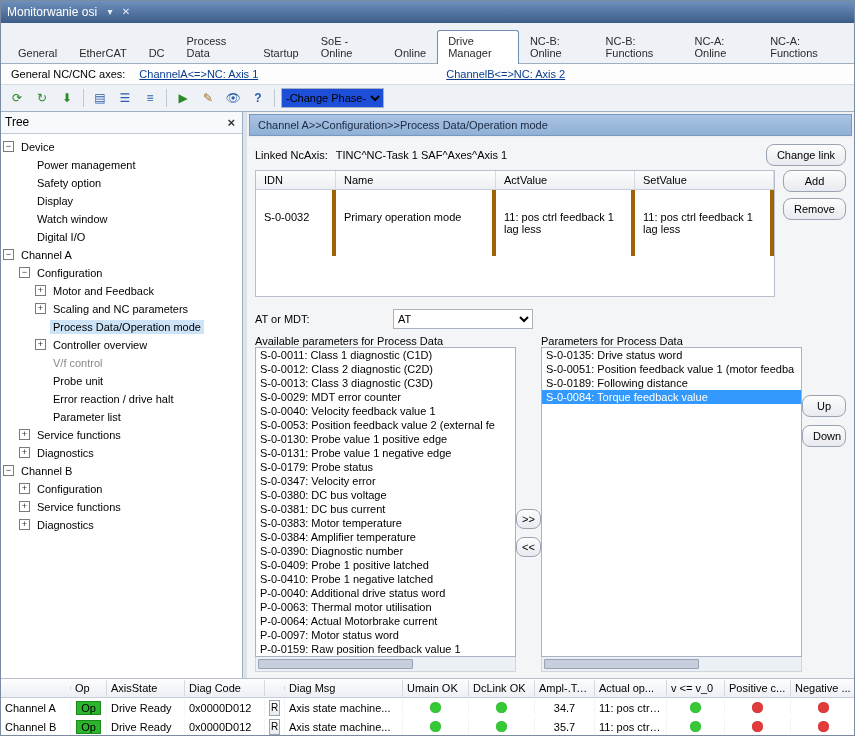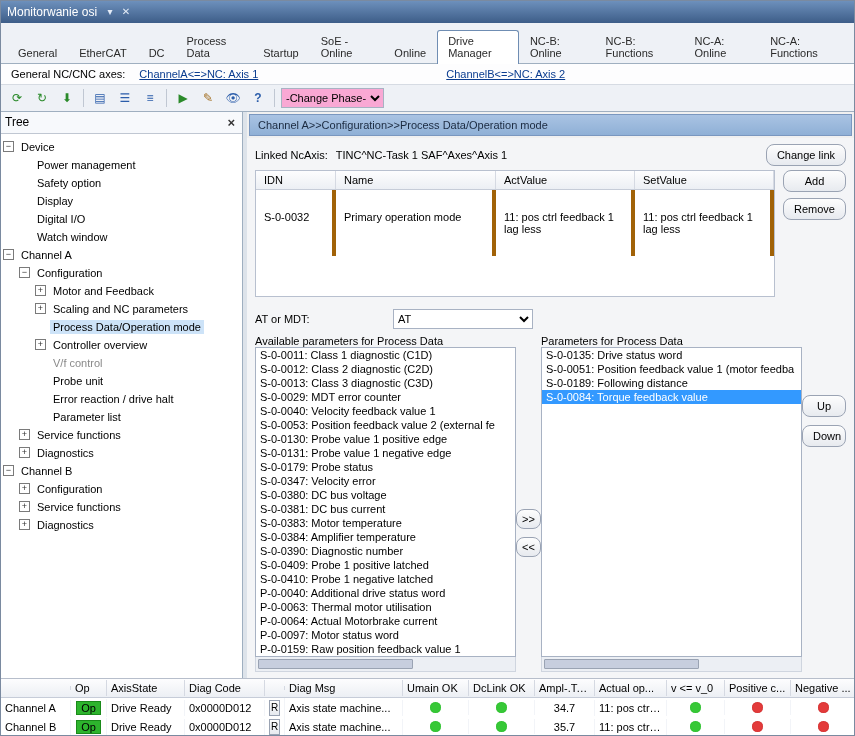--- a/index.html
+++ b/index.html
@@ -28,21 +28,21 @@
 .tabstrip{display:flex;align-items:flex-end;background:#eef1f6;border-bottom:1px solid var(--border);padding:6px 6px 0 6px;gap:0}
 .tab{padding:4px 10px 5px 10px;border:1px solid transparent;border-bottom:none;color:#2a2a2a;font-size:11px;cursor:pointer;position:relative;top:1px;background:transparent}
 .tab.active{background:#fff;border-color:var(--tab-active-border);border-top-left-radius:3px;border-top-right-radius:3px;font-weight:400;z-index:1}
 
 .axes-bar{display:flex;align-items:center;gap:14px;background:#fdfdfe;padding:4px 10px;border-bottom:1px solid #d6dbe3;font-size:11px}
 .axes-bar a{color:var(--link);text-decoration:underline;cursor:pointer}
 
 .toolbar{display:flex;align-items:center;gap:5px;padding:3px 6px;background:#eef1f6;border-bottom:1px solid var(--border)}
 .tool-btn{width:20px;height:20px;display:flex;align-items:center;justify-content:center;border:1px solid transparent;border-radius:2px;cursor:pointer;font-size:12px}
 .tool-spacer{width:1px;height:18px;background:#c0c7d2;margin:0 1px}
-.phase-select{height:20px;font-size:11px;border:1px solid #a8b2c3;background:#f9a8d4}
+.phase-select{height:20px;font-size:11px;border:1px solid #a8b2c3;background:#1d4ed8}
 
 .main-split{flex:1 1 auto;display:flex;position:relative;min-height:0}
 .splitter{width:4px;background:#dde3ea;cursor:col-resize}
 
 .tree-pane{width:242px;display:flex;flex-direction:column;background:#fff;border-right:1px solid var(--border)}
 .tree-header{display:flex;align-items:center;justify-content:space-between;padding:3px 4px;border-bottom:1px solid #c0c7d2;background:#f7f9fc;font-size:12px}
 .tree-close{font-family:Arial;font-size:13px;font-weight:bold;cursor:pointer;color:#333;padding:0 3px}
 .tree{flex:1;overflow:auto;padding:4px 2px;font-size:11px}
 .tree-item{display:flex;align-items:center;height:18px;cursor:pointer;white-space:nowrap}
 .tree-item .twisty{width:11px;height:11px;border:1px solid #7a7a7a;display:inline-flex;align-items:center;justify-content:center;font-size:9px;line-height:9px;margin-right:4px;background:#fff;color:#333}
@@ -164,26 +164,26 @@
             <span class="label">Safety option</span>
           </div>
           <div class="tree-item">
             <span class="tree-ind"></span>
             <span class="twisty blank"></span>
             <span class="label">Display</span>
           </div>
           <div class="tree-item">
             <span class="tree-ind"></span>
             <span class="twisty blank"></span>
+            <span class="label">Watch window</span>
+          </div>
+          <div class="tree-item">
+            <span class="tree-ind"></span>
+            <span class="twisty blank"></span>
             <span class="label">Digital I/O</span>
-          </div>
-          <div class="tree-item">
-            <span class="tree-ind"></span>
-            <span class="twisty blank"></span>
-            <span class="label">Watch window</span>
           </div>
           <div class="tree-item">
             <span class="twisty">−</span>
             <span class="label">Channel A</span>
           </div>
           <div class="tree-item">
             <span class="tree-ind"></span>
             <span class="twisty">−</span>
             <span class="label">Configuration</span>
           </div>

